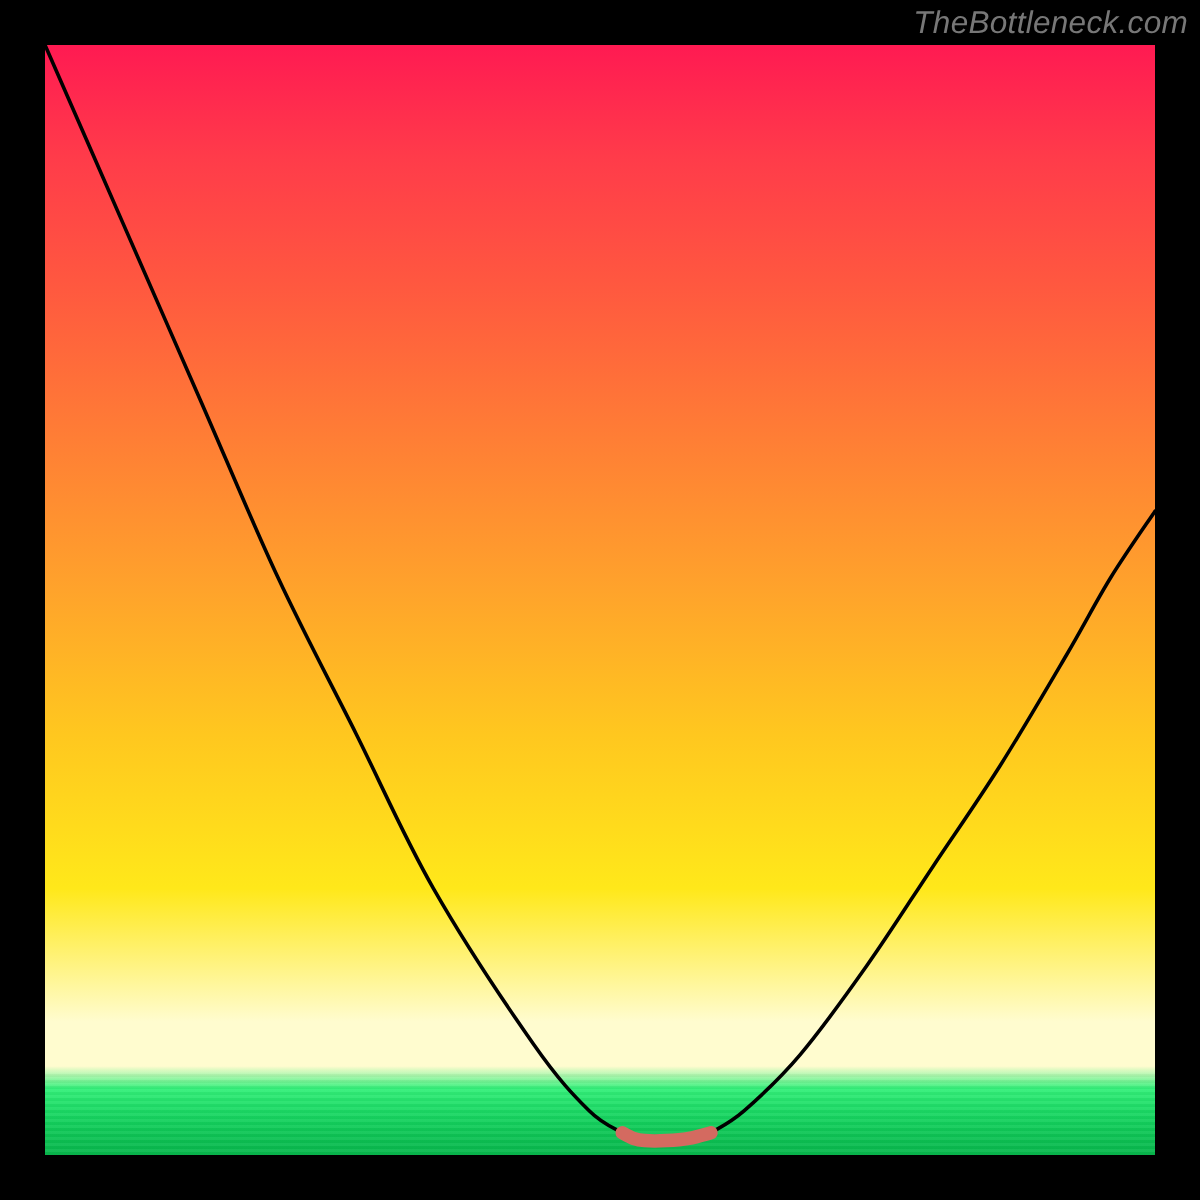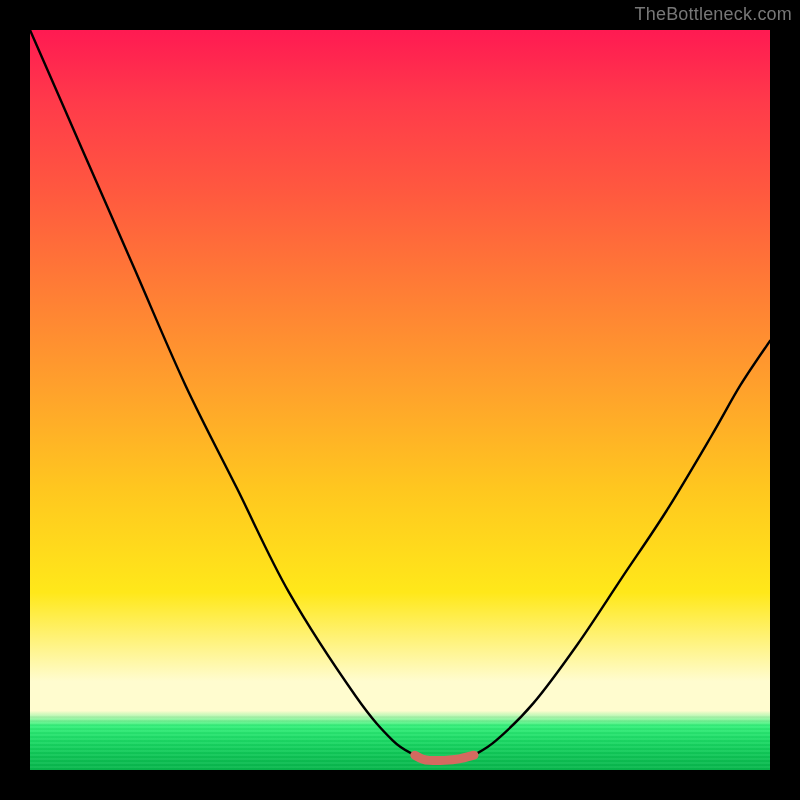--- a/index.html
+++ b/index.html
@@ -65,23 +65,24 @@
       rgba(0,0,0,0.03) 2px,
       rgba(0,0,0,0.03) 4px
     );
     pointer-events: none;
   }
   .watermark {
     position: absolute;
     top: 4px;
     right: 8px;
     color: #777;
-    font-size: 18px;
+    font-size: 21px;
     letter-spacing: 0.2px;
     user-select: none;
+    font-style: italic;
   }
   svg.curves {
     position: absolute;
     inset: 0;
   }
 </style>
 </head>
 <body>
 
 <div class="frame">

